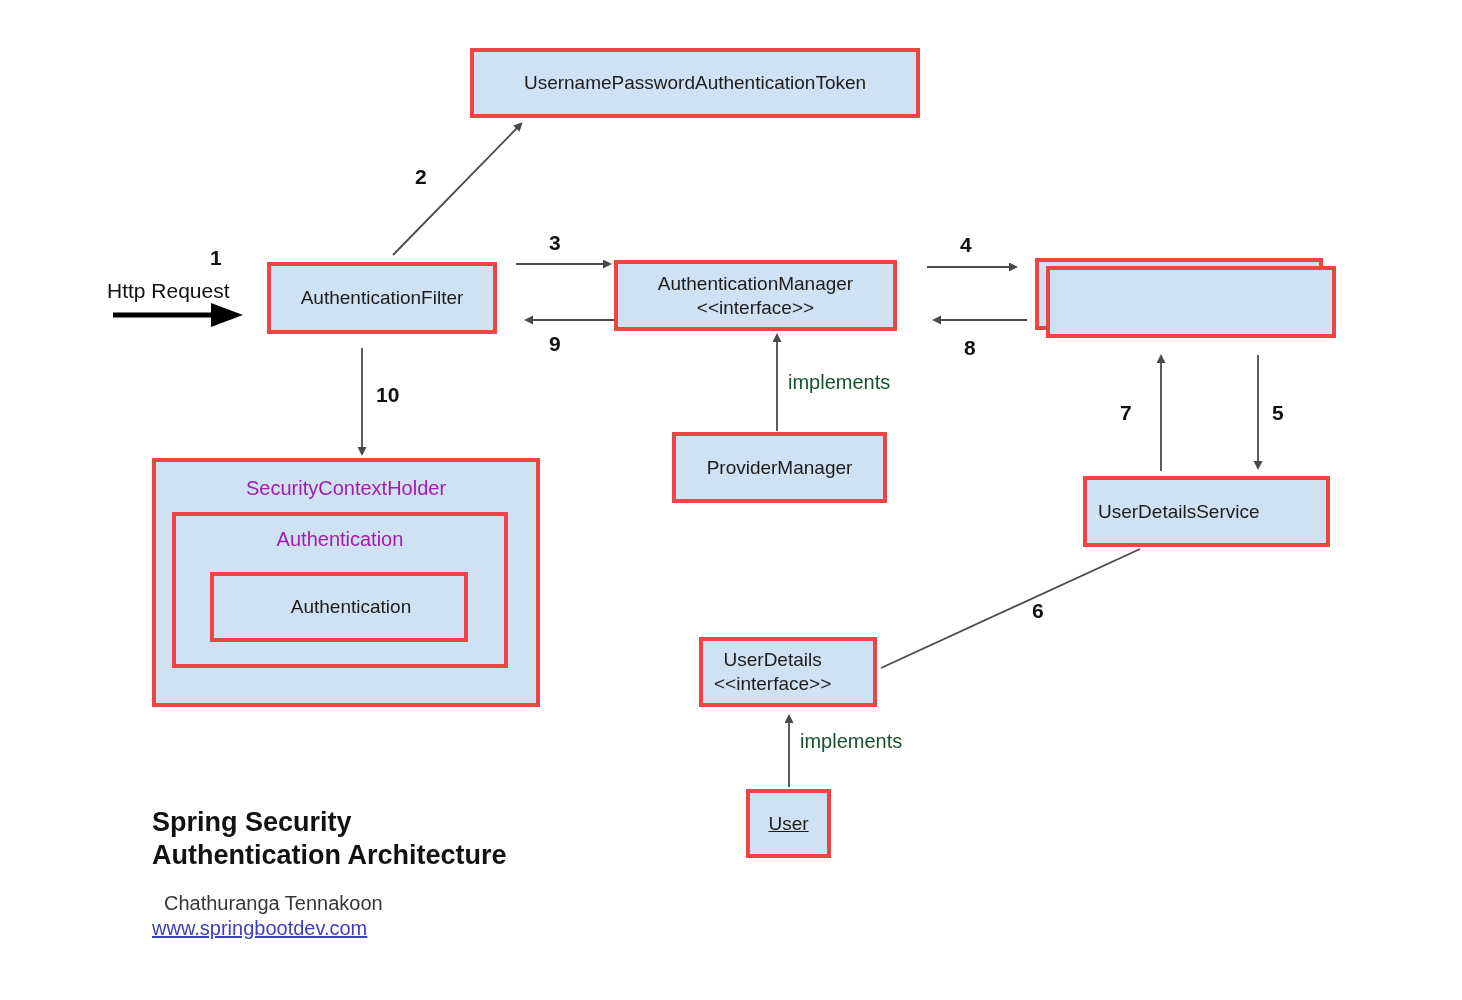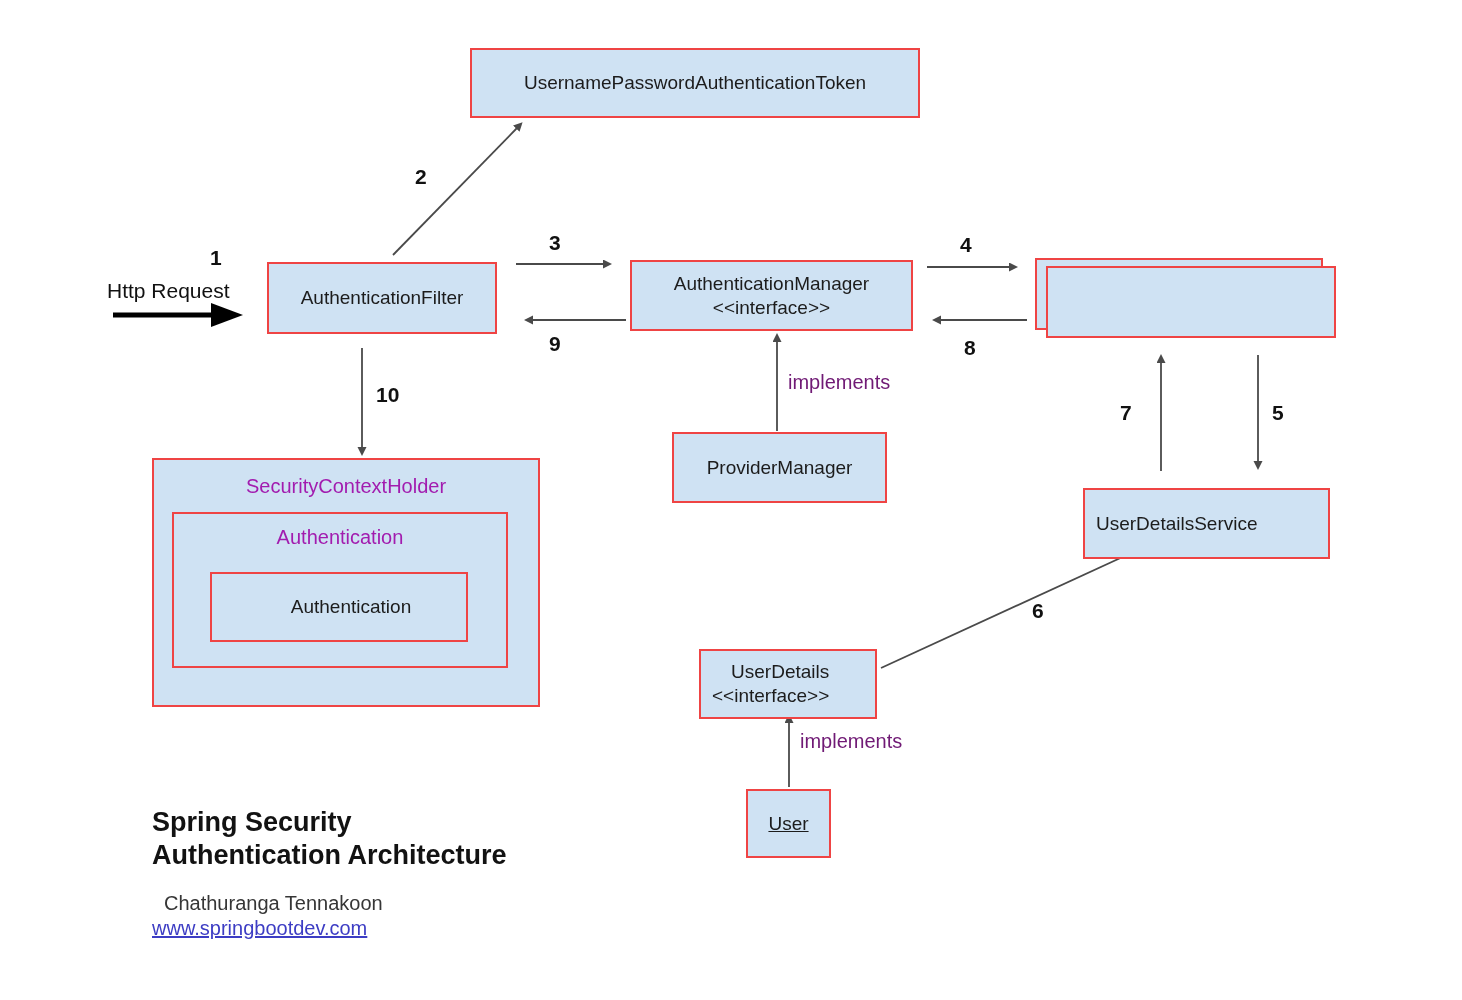--- a/index.html
+++ b/index.html
@@ -2,30 +2,30 @@
 <html><head>
 <meta charset="utf-8">
 <style>
   html,body{margin:0;padding:0;background:#fff;}
   .canvas{
     position:relative;width:1462px;height:1000px;background:#ffffff;
     font-family:"Liberation Sans", sans-serif;overflow:hidden;
   }
   svg.wires{position:absolute;left:0;top:0;width:1462px;height:1000px;}
   .box{
-    position:absolute;background:#cfe2f3;border:2px solid #ef4444;
+    position:absolute;background:#cfe2f3;border:4px solid #ef4444;
     box-sizing:border-box;display:flex;align-items:center;justify-content:center;
     color:#1c1c1c;font-size:19px;text-align:center;line-height:1.25;
   }
-  .box.align-left{justify-content:flex-start;text-align:left;padding-left:11px;margin-top:12px;}
+  .box.align-left{justify-content:flex-start;text-align:left;padding-left:11px;}
   .box.top-label{align-items:flex-start;}
   .two-line{display:flex;flex-direction:column;align-items:center;}
-  .two-line.left{align-items:flex-end;}
+  .two-line.left{align-items:center;}
   .num{position:absolute;font-weight:bold;font-size:21px;color:#111;}
-  .lbl{position:absolute;font-size:20px;color:#701a75;white-space:nowrap;}
+  .lbl{position:absolute;font-size:20px;color:#14532d;white-space:nowrap;}
   .holder-label{position:absolute;left:0;right:0;top:14px;text-align:center;font-size:20px;color:#a21caf;}
   .title{
     position:absolute;left:152px;top:806px;font-size:27px;font-weight:bold;
     color:#121212;line-height:33px;white-space:nowrap;
   }
   .author{position:absolute;left:164px;top:892px;font-size:20px;color:#363636;white-space:nowrap;}
   .website{
     position:absolute;left:152px;top:917px;font-size:20px;color:#3d3dc4;
     text-decoration:underline;white-space:nowrap;cursor:pointer;
   }
@@ -72,21 +72,21 @@
   </svg>
 
   <div class="box" style="left:470px;top:48px;width:450px;height:70px;">
     <span>UsernamePasswordAuthenticationToken</span>
   </div>
 
   <div class="box" style="left:267px;top:262px;width:230px;height:72px;">
     <span>AuthenticationFilter</span>
   </div>
 
-  <div class="box" style="left:630px;top:260px;width:283px;height:71px;">
+  <div class="box" style="left:614px;top:260px;width:283px;height:71px;">
     <span class="two-line">
       <span>AuthenticationManager</span>
       <span>&lt;&lt;interface&gt;&gt;</span>
     </span>
   </div>
 
   <div class="box" style="left:1035px;top:258px;width:288px;height:72px;"></div>
   <div class="box" style="left:1046px;top:266px;width:290px;height:72px;"></div>
 
   <div class="box" style="left:672px;top:432px;width:215px;height:71px;align-items:center;">

